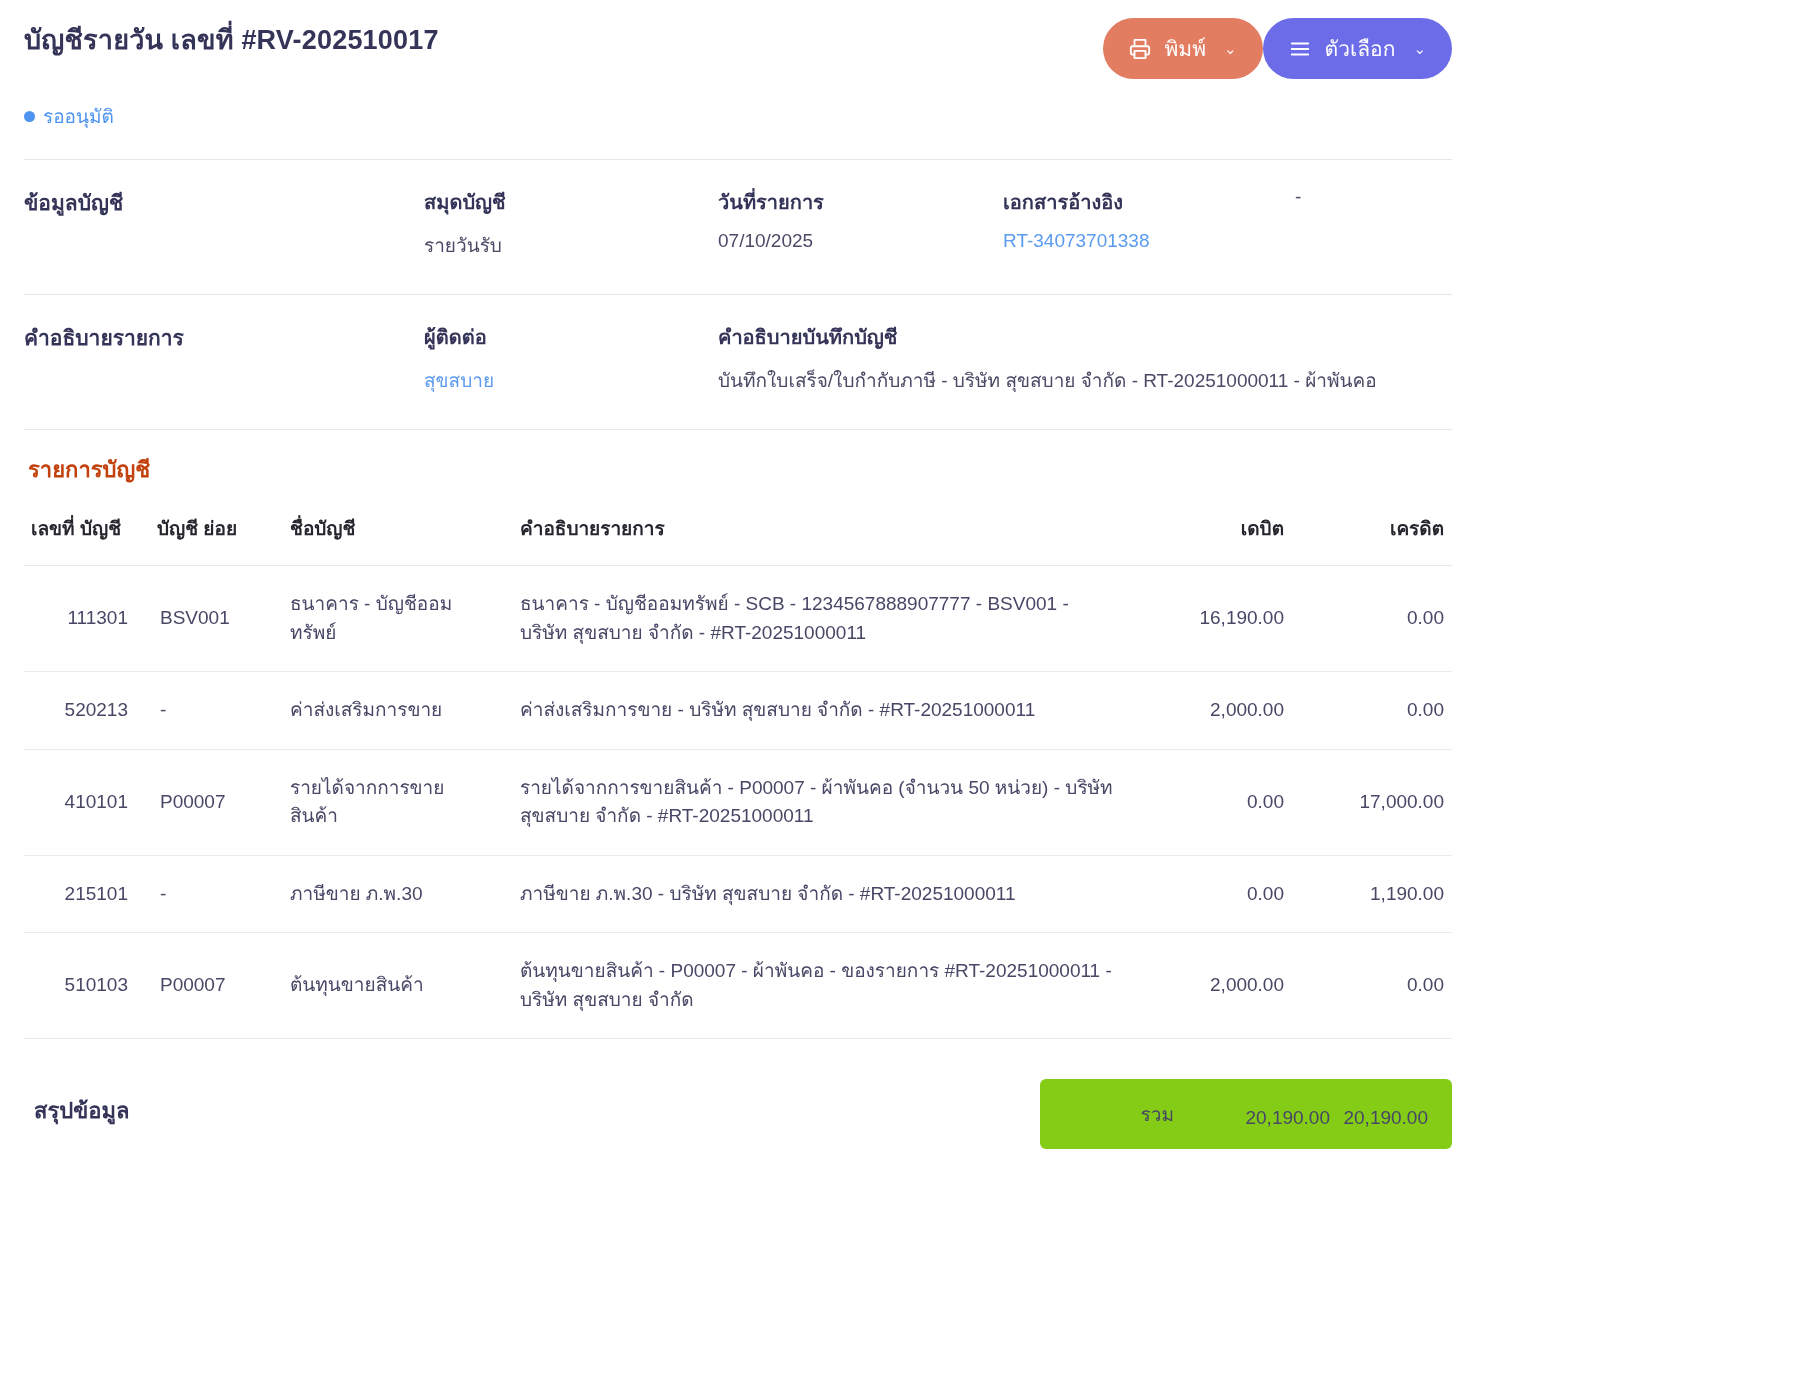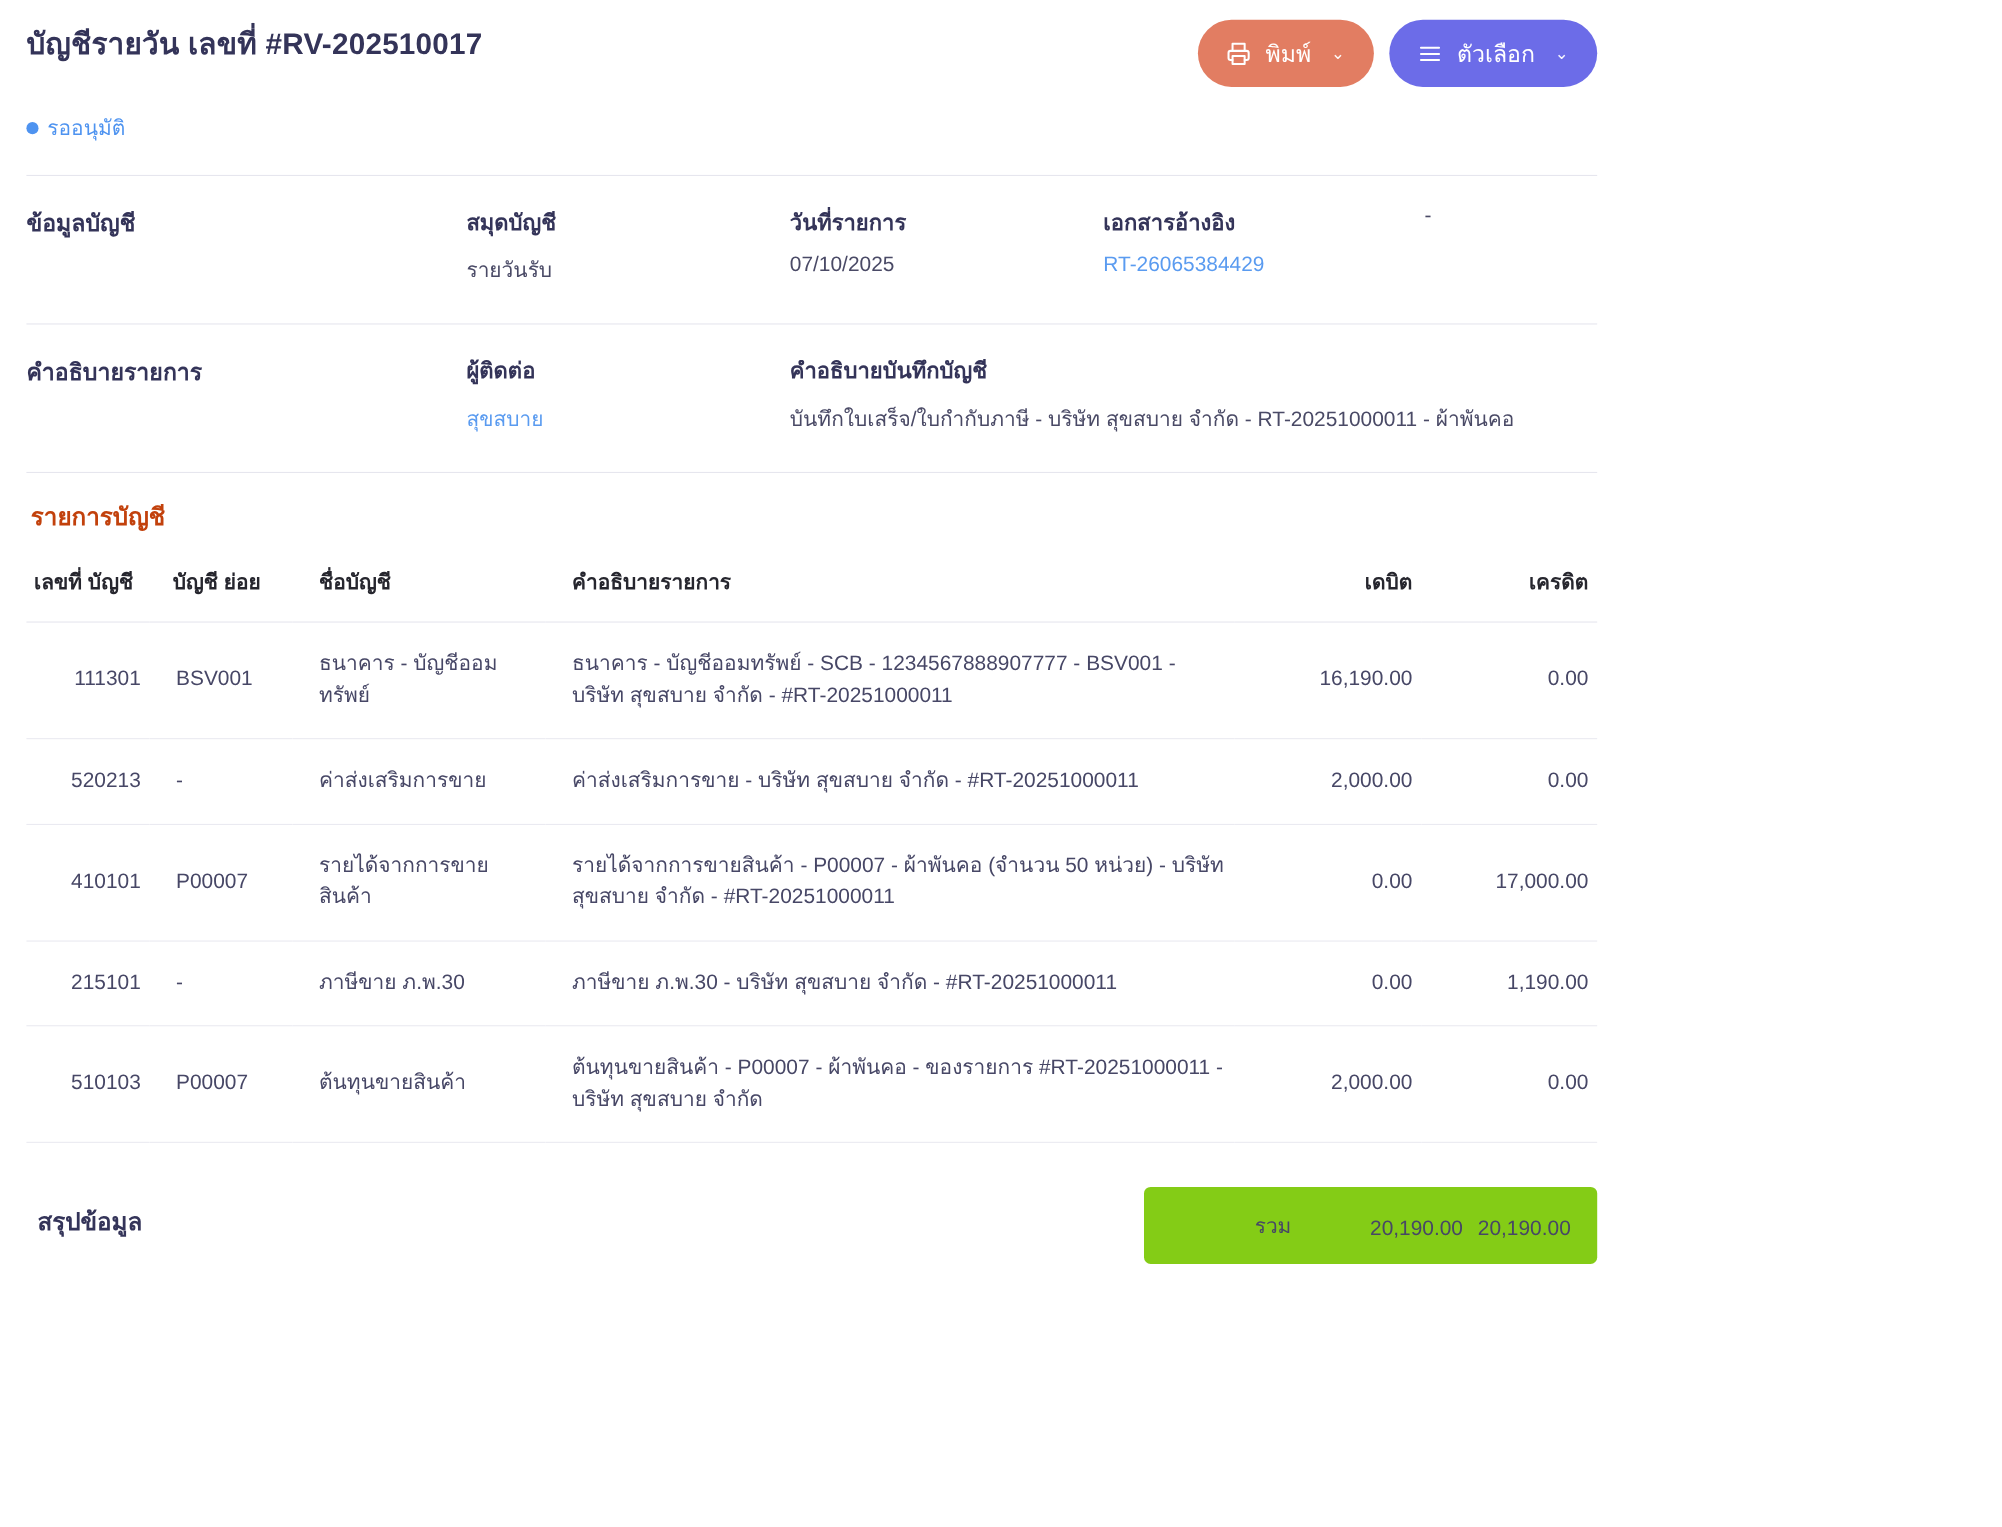--- a/index.html
+++ b/index.html
@@ -14,21 +14,21 @@
 
   
   .topbar {
     display: flex; align-items: flex-start; justify-content: space-between;
     padding-top: 18px;
   }
   .doc-title {
     font-size: 27px; font-weight: bold; color: #343459;
     letter-spacing: .2px; line-height: 1.25; margin: 0; padding-top: 6px;
   }
-  .top-actions { display: flex; gap: 14px; align-items: center; }
+  .top-actions { display: flex; gap: 0; align-items: center; }
   .btn {
     border: none; border-radius: 999px; color: #fff;
     display: inline-flex; align-items: center; gap: 14px;
     font-size: 21px; font-family: inherit; cursor: pointer;
     padding: 14px 26px; white-space: nowrap;
   }
   .btn-print { background: #e27d62; }
   .btn-options { background: #6c6ce8; }
   .btn .caret { font-size: 15px; opacity: .95; margin-left: 4px; }
   .btn svg { display: block; }
@@ -146,21 +146,21 @@
       <div class="info-col col-book">
         <div class="field-label">สมุดบัญชี</div>
         <div class="field-value">รายวันรับ</div>
       </div>
       <div class="info-col col-date">
         <div class="field-label">วันที่รายการ</div>
         <div class="field-value">07/10/2025</div>
       </div>
       <div class="info-col col-ref">
         <div class="field-label">เอกสารอ้างอิง</div>
-        <div class="field-value link">RT-26065384429</div>
+        <div class="field-value link">RT-34073701338</div>
       </div>
       <div class="info-col col-tax">
         <div class="field-value">-</div>
       </div>
     </div>
   </div>
 
   <hr class="divider" style="margin-top:0">
 
   <div class="info-block">

